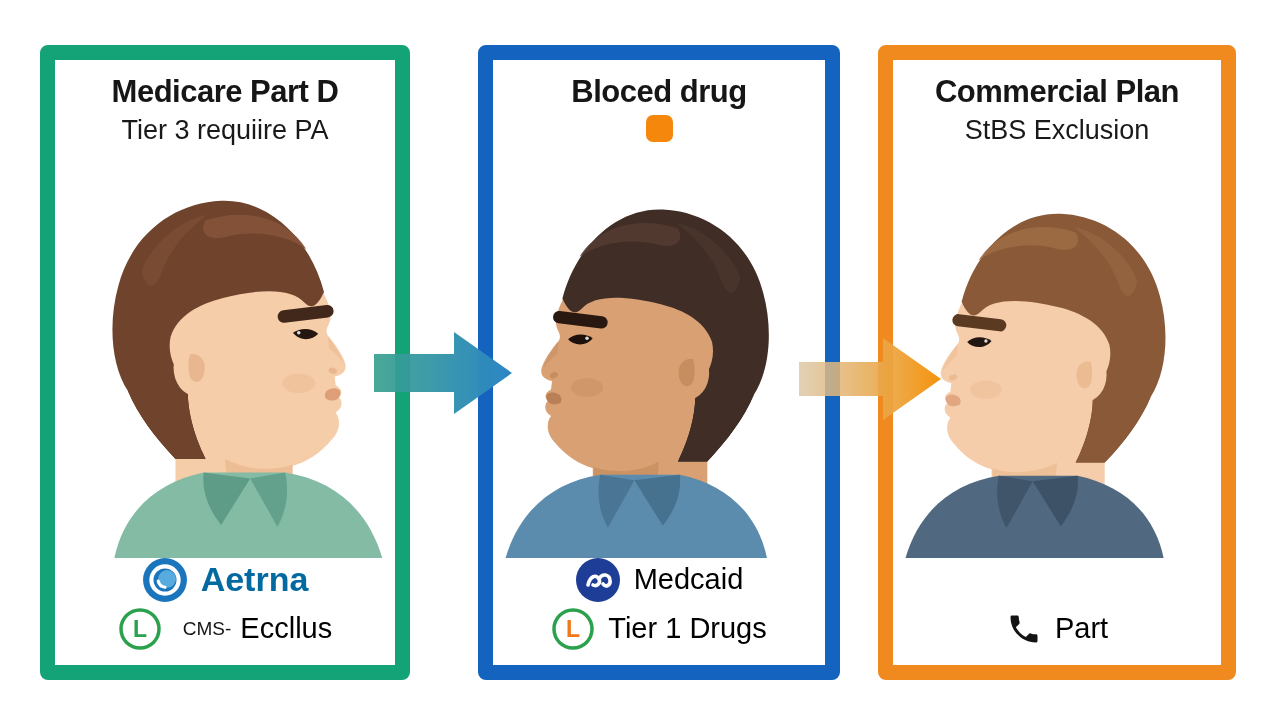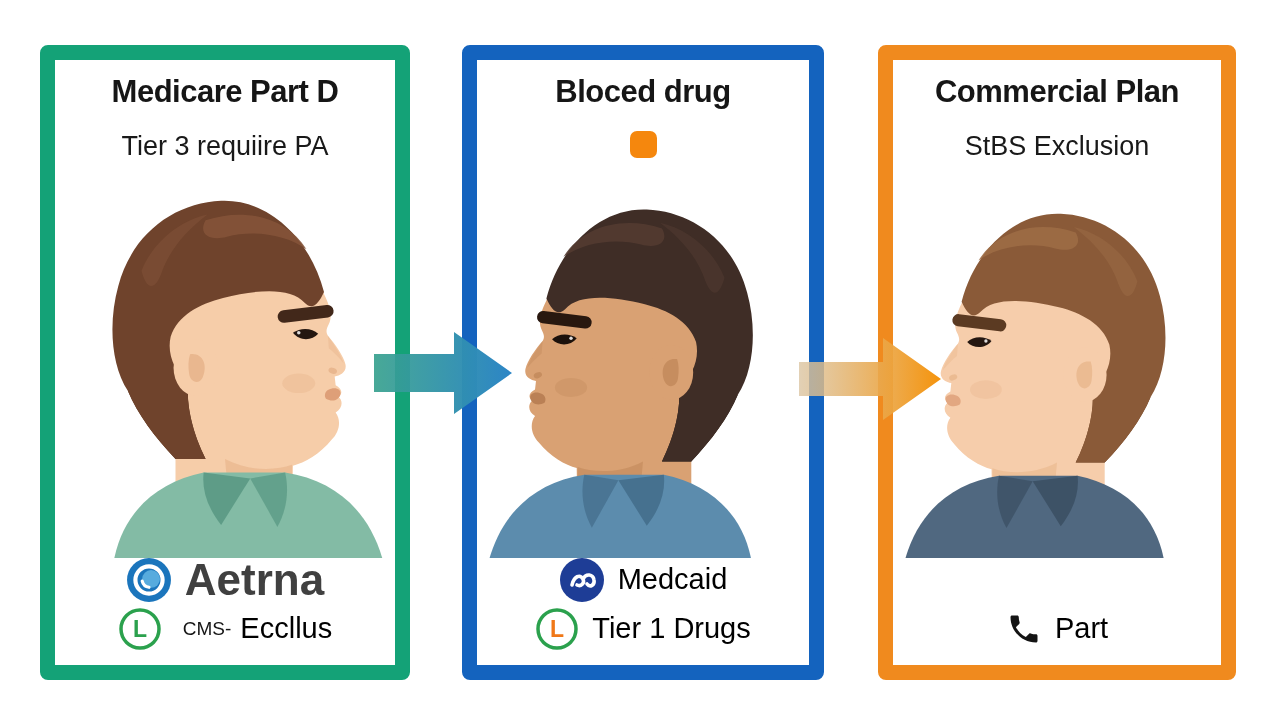--- a/index.html
+++ b/index.html
@@ -2,39 +2,39 @@
 <html><head>
 <meta charset="utf-8">
 <style>
   html,body{margin:0;padding:0;background:#fff;}
   body{font-family:"Liberation Sans","DejaVu Sans",sans-serif;}
   .canvas{position:relative;width:1280px;height:720px;background:#fff;overflow:hidden;}
 
   .panel{position:absolute;top:45px;height:635px;background:#fff;border-radius:8px;
          border:15px solid #ccc;box-sizing:border-box;}
   .panel-1{left:40px;width:370px;}
-  .panel-2{left:462px;width:362px;text-decoration:underline;}
+  .panel-2{left:478px;width:362px;text-decoration:underline;}
   .panel-3{left:878px;width:358px;}
 
   .panel-header{position:absolute;top:14px;left:0;right:0;text-align:center;line-height:1.15;}
   .panel-title{font-size:31px;font-weight:800;color:#161616;letter-spacing:-0.5px;}
-  .panel-subtitle{font-size:27px;font-weight:400;color:#191919;margin-top:21px;
+  .panel-subtitle{font-size:27px;font-weight:400;color:#191919;margin-top:5px;
                   display:flex;align-items:center;justify-content:center;gap:11px;}
   .marker-square{display:inline-block;width:27px;height:27px;border-radius:7px;background:#F5870D;}
 
   .face-wrap{position:absolute;top:108px;left:5px;right:5px;height:390px;overflow:hidden;
              display:flex;justify-content:center;align-items:flex-end;}
   .face-wrap svg{width:336px;height:388px;}
   .flip{transform:scaleX(-1);}
 
   .panel-footer{position:absolute;left:6px;right:6px;bottom:12px;}
   .footer-row{display:flex;align-items:center;justify-content:center;gap:13px;height:49px;}
   .f-label{font-size:29px;color:#000000;font-weight:500;}
   .f-prefix{font-size:19px;color:#161616;font-weight:400;margin-left:8px;}
-  .brand-label{font-size:44px;font-weight:800;color:#404040;}
+  .brand-label{font-size:34px;font-weight:800;color:#0369a1;}
   .icon{display:inline-flex;align-items:center;justify-content:center;}
 
   .arrow{position:absolute;z-index:5;}
   .arrow-1{left:374px;top:330px;width:140px;height:86px;}
   .arrow-2{left:799px;top:336px;width:144px;height:86px;}
 </style>
 </head>
 <body>
 
 <div class="canvas">

